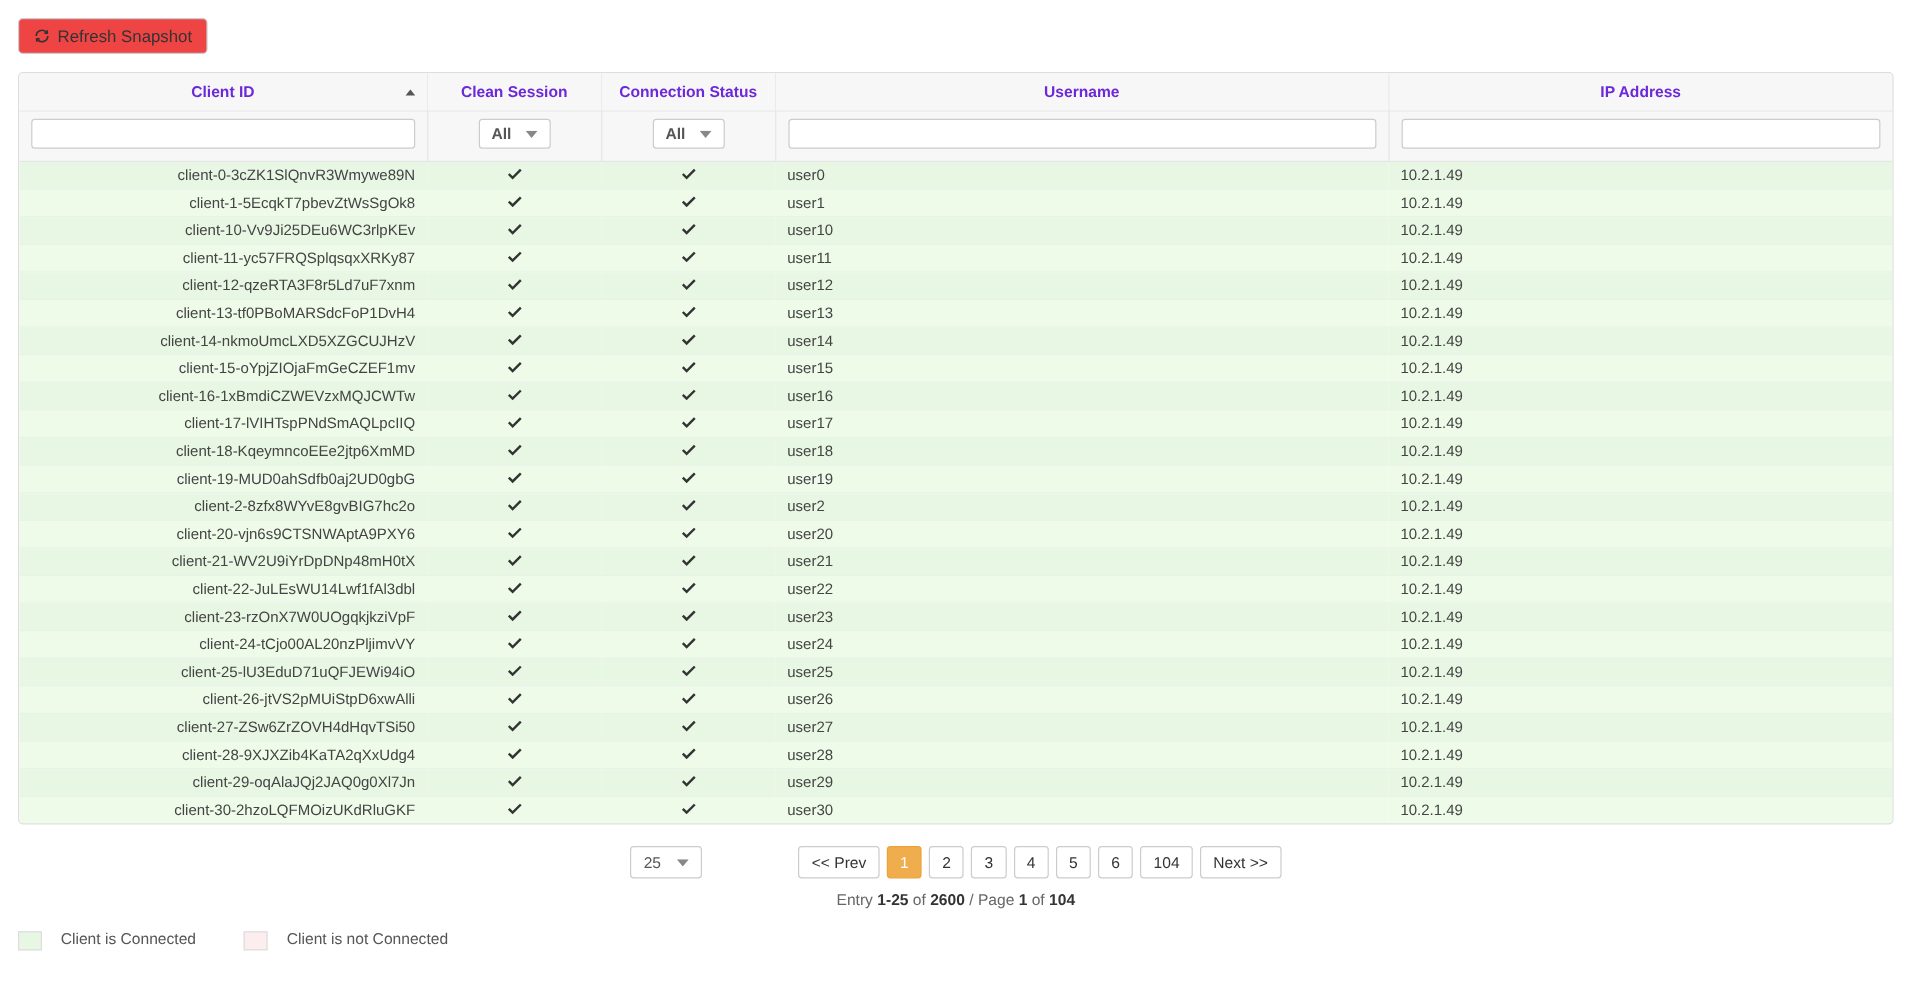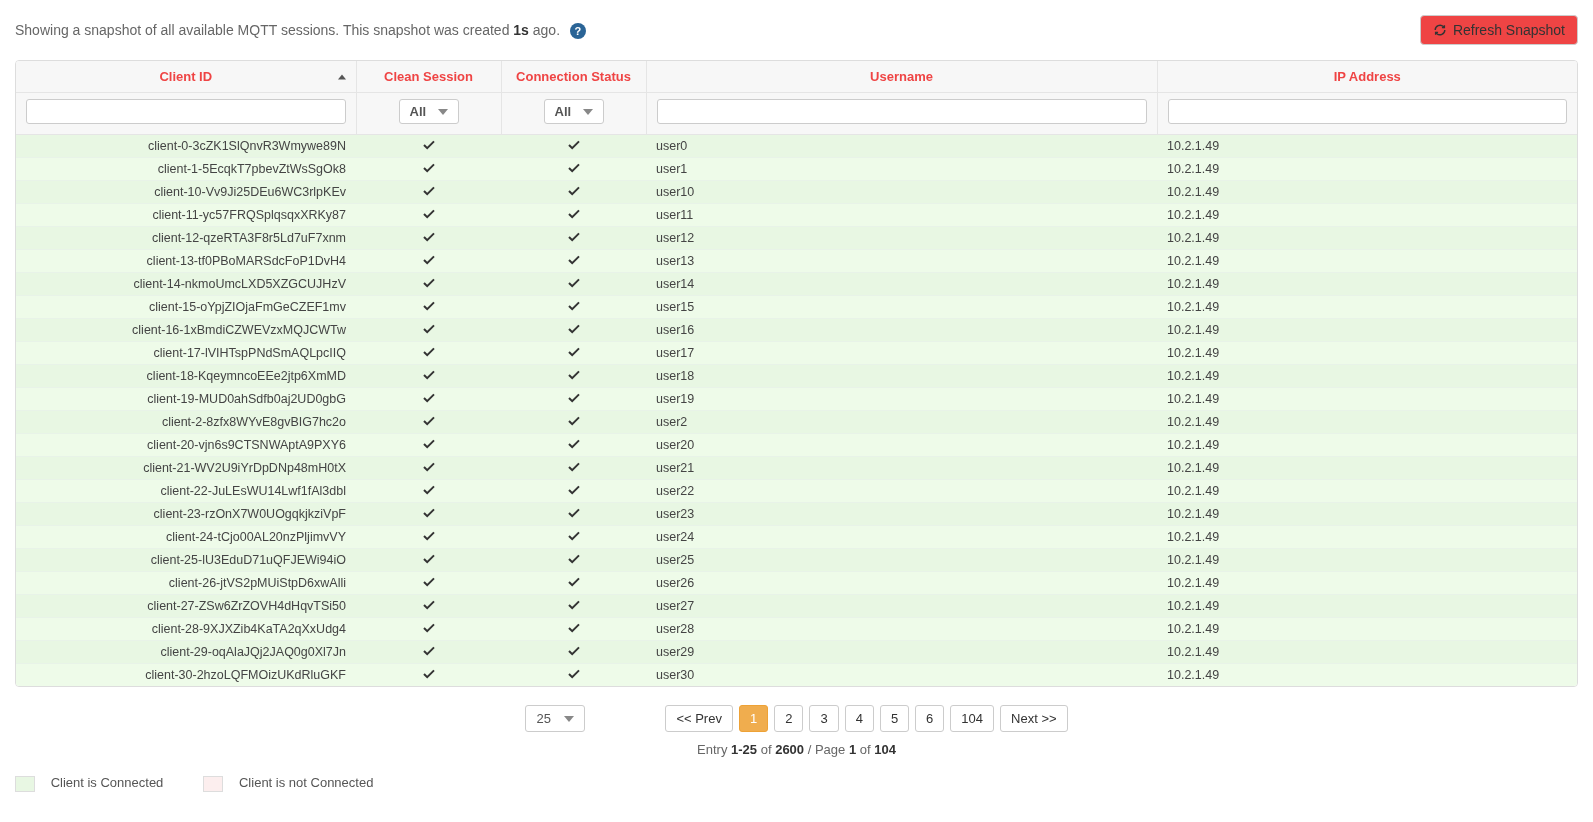--- a/index.html
+++ b/index.html
@@ -39,21 +39,21 @@
   border-radius: 4px;
   overflow: hidden;
 }
 table { width: 100%; border-collapse: collapse; }
 thead tr.header-titles th {
   background: #f7f7f7;
   border-bottom: 1px solid #e5e5e5;
   border-right: 1px solid #e5e5e5;
   padding: 8px 10px;
   font-weight: 700;
-  color: #ef4444;
+  color: #6d28d9;
   text-align: center;
   position: relative;
 }
 thead tr.header-titles th:first-child { text-align: center; }
 thead tr.header-titles th:last-child { border-right: none; }
 thead tr.header-filters th {
   background: #f7f7f7;
   border-bottom: 1px solid #e5e5e5;
   border-right: 1px solid #e5e5e5;
   padding: 6px 10px 10px;
@@ -113,29 +113,20 @@
 
 .legend { display: flex; gap: 40px; align-items: flex-end; margin-top: 18px; }
 .swatch { width: 20px; height: 16px; border: 1px solid #ddd; display: inline-block; margin-right: 12px; vertical-align: middle; }
 .swatch.conn { background: #e8f7e3; }
 .swatch.disc { background: #fceeee; }
 </style>
 </head>
 <body>
 
 <div class="header-row">
-  <div class="header-text">
-    <span>Showing a snapshot of all available MQTT sessions. </span>
-    <span class="time-part">
-      <span>This snapshot was created </span>
-      <strong>1s</strong>
-      <span> ago.</span>
-    </span>
-    <span class="help-icon">?</span>
-  </div>
   <button class="btn">
     <svg class="refresh-icon" viewBox="0 0 16 16" fill="none" stroke="#333" stroke-width="1.6">
       <path d="M2.5 8a5.5 5.5 0 0 1 9.3-3.9l1.2 1.2M13.5 8a5.5 5.5 0 0 1-9.3 3.9L3 10.7"></path>
       <path d="M13 2.5V5.3H10.2M3 13.5V10.7H5.8"></path>
     </svg>
     <span>Refresh Snapshot</span>
   </button>
 </div>
 
 <div class="table-wrap">

